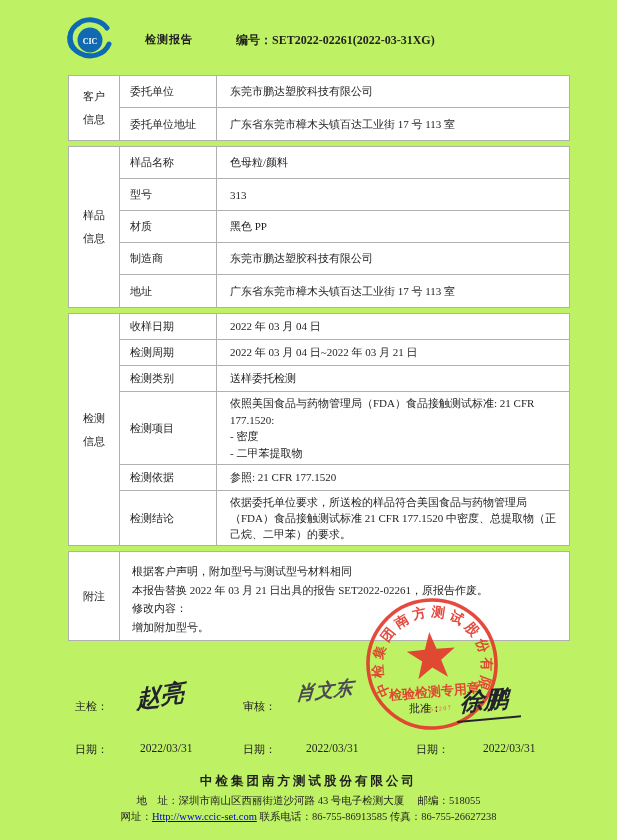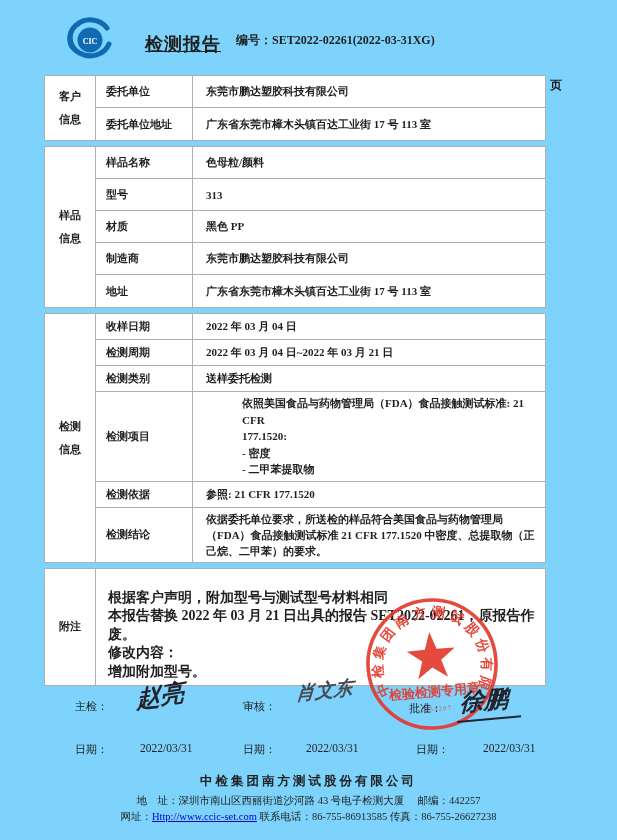--- a/index.html
+++ b/index.html
@@ -4,42 +4,42 @@
 <style>
   :root{
     --border:#b0b0b0;
     --ink:#1f1f1f;
     --red:#e23b2e;
     --blue:#0f6ab2;
     --link:#0000cc;
   }
   *{box-sizing:border-box;margin:0;padding:0;}
   body{background:#e8e8e8;font-family:"Liberation Serif","DejaVu Serif",serif;color:var(--ink);}
-  .page{position:relative;width:617px;height:840px;background:#7dd3fc;margin:0 auto;overflow:hidden;}
+  .page{position:relative;width:617px;height:840px;background:#bef264;margin:0 auto;overflow:hidden;}
 
   
-  .hdr-title{position:absolute;left:145px;top:32px;font-size:18px;font-weight:bold;letter-spacing:1px;text-decoration:underline;}
+  .hdr-title{position:absolute;left:145px;top:32px;font-size:11px;font-weight:bold;letter-spacing:1px;}
   .hdr-no{position:absolute;left:236px;top:32px;font-size:12px;font-weight:bold;}
   .hdr-page{position:absolute;left:467px;top:32px;font-size:12px;font-weight:bold;letter-spacing:2px;white-space:nowrap;margin-top:45px;}
   .logo{position:absolute;left:63px;top:16px;width:54px;height:48px;}
 
   
-  .tablewrap{position:absolute;left:44px;top:75px;width:502px;font-weight:bold;}
+  .tablewrap{position:absolute;left:68px;top:75px;width:502px;}
   .sec{display:flex;border:1px solid var(--border);margin-bottom:5px;background:#fff;}
   .group{width:51px;border-right:1px solid var(--border);display:flex;flex-direction:column;justify-content:center;align-items:center;gap:8px;font-size:11px;}
   .rows{flex:1;display:flex;flex-direction:column;}
   .row{display:flex;border-bottom:1px solid var(--border);}
   .row:last-child{border-bottom:none;}
   .lbl{width:97px;border-right:1px solid var(--border);display:flex;align-items:center;padding-left:10px;font-size:11px;}
   .val{flex:1;display:flex;align-items:center;padding-left:13px;padding-right:8px;font-size:11px;}
   .val.multi{display:block;padding:3px 10px 3px 13px;line-height:16.5px;}
   .h32{min-height:32px;}
   .h26{min-height:26px;}
-  .vline{line-height:16.5px;margin-left:36px;}
-  .notes-body{flex:1;display:block;padding:20px 10px 4px 12px;font-size:14px;line-height:18.5px;}
+  .vline{line-height:16.5px;}
+  .notes-body{flex:1;display:block;padding:10px 10px 4px 12px;font-size:11px;line-height:18.5px;}
 
   
   .stamp{position:absolute;left:363px;top:595px;width:138px;height:138px;opacity:.92;transform:rotate(-5deg);z-index:1;pointer-events:none;}
 
   
   .siglabel{position:absolute;font-size:11px;z-index:3;white-space:nowrap;}
   .handwriting{position:absolute;font-size:24px;font-style:italic;font-weight:bold;color:#23232e;z-index:2;white-space:nowrap;}
   .date-val{position:absolute;font-size:11.5px;z-index:3;white-space:nowrap;}
 
   
@@ -180,16 +180,16 @@
   <div class="handwriting" style="left:458px;top:684px;transform:rotate(-5deg) skewX(-8deg);border-bottom:2px solid #23232e;padding:0 14px 2px 2px;">徐鹏</div>
 
   <div class="siglabel" style="left:75px;top:742px;">日期：</div>
   <div class="date-val" style="left:140px;top:742px;">2022/03/31</div>
   <div class="siglabel" style="left:243px;top:742px;">日期：</div>
   <div class="date-val" style="left:306px;top:742px;">2022/03/31</div>
   <div class="siglabel" style="left:416px;top:742px;">日期：</div>
   <div class="date-val" style="left:483px;top:742px;">2022/03/31</div>
 
   <div class="ftr-company">中检集团南方测试股份有限公司</div>
-  <div class="ftr-line" style="top:794px;">地　址：深圳市南山区西丽街道沙河路 43 号电子检测大厦　 邮编：442257</div>
+  <div class="ftr-line" style="top:794px;">地　址：深圳市南山区西丽街道沙河路 43 号电子检测大厦　 邮编：518055</div>
   <div class="ftr-line" style="top:810px;"><span>网址：</span><a href="#">Http://www.ccic-set.com</a><span> 联系电话：86-755-86913585 传真：86-755-26627238</span></div>
 
 </div>
 
 </body></html>

